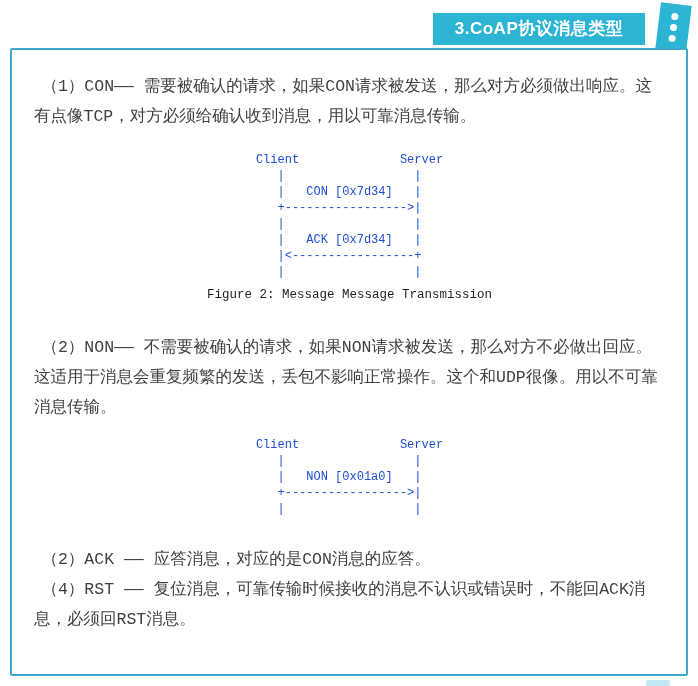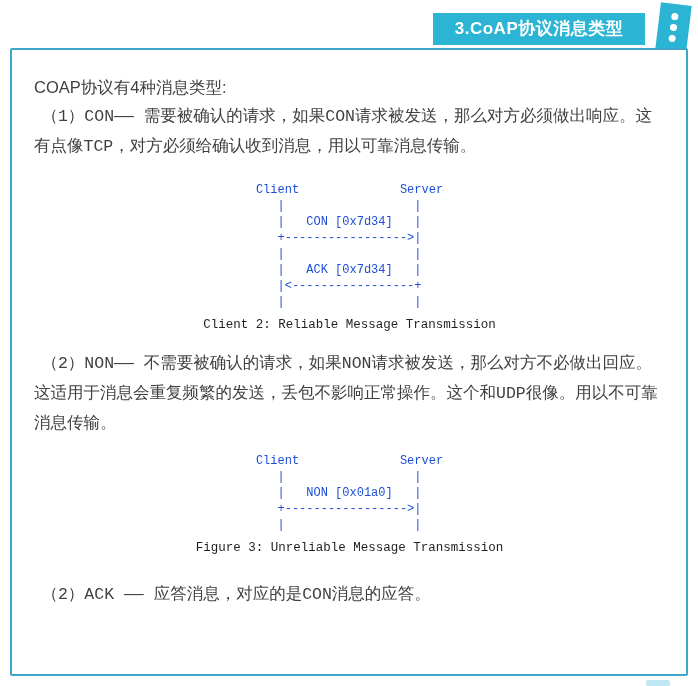--- a/index.html
+++ b/index.html
@@ -65,21 +65,21 @@
     border-radius: 2px;
     padding: 22px 21px 0 22px;
     color: #3f3f3f;
     font-size: 16.5px;
     line-height: 30px;
     z-index: 2;
     overflow: hidden;
   }
   .para { margin: 0; }
   .para.indent { text-indent: 0.45em; font-family: Liberation Mono, monospace; }
-  .para.item2 { margin-top: 16px; }
+  .para.item2 { margin-top: 30px; }
   .para.item3 { margin-top: 24px; }
 
   .figure { text-align: center; }
   .figure.fig2 { margin-top: 20px; }
   .figure.fig3 { margin-top: 14px; }
   .figure pre {
     display: inline-block;
     text-align: left;
     font-family: "Liberation Mono", "DejaVu Sans Mono", monospace;
     font-size: 12px;
@@ -116,47 +116,46 @@
 
   <div class="badge-tail"></div>
   <div class="badge">
     <span class="dot"></span>
     <span class="dot"></span>
     <span class="dot"></span>
   </div>
 
   <div class="content-box">
 
-    <p class="para">COAP协议有4种消息类型:</p>
 
     <p class="para indent">（1）CON—— 需要被确认的请求，如果CON请求被发送，那么对方必须做出响应。这有点像TCP，对方必须给确认收到消息，用以可靠消息传输。</p>
 
     <div class="figure fig2">
       <pre>Client              Server
    |                  |
    |   CON [0x7d34]   |
    +-----------------&gt;|
    |                  |
    |   ACK [0x7d34]   |
    |&lt;-----------------+
    |                  |</pre>
-      <div class="caption">Client 2: Reliable Message Transmission</div>
+      <div class="caption">Figure 2: Message Message Transmission</div>
     </div>
 
     <p class="para indent item2">（2）NON—— 不需要被确认的请求，如果NON请求被发送，那么对方不必做出回应。这适用于消息会重复频繁的发送，丢包不影响正常操作。这个和UDP很像。用以不可靠消息传输。</p>
 
     <div class="figure fig3">
       <pre>Client              Server
    |                  |
    |   NON [0x01a0]   |
    +-----------------&gt;|
    |                  |</pre>
-      <div class="caption">Figure 3: Unreliable Message Transmission</div>
     </div>
 
     <p class="para indent item3">（2）ACK —— 应答消息，对应的是CON消息的应答。</p>
 
+    <p class="para indent">（4）RST —— 复位消息，可靠传输时候接收的消息不认识或错误时，不能回ACK消息，必须回RST消息。</p>
 
   </div>
 
   <div class="bottom-smudge"></div>
 
 </div>
 
 </body></html>

